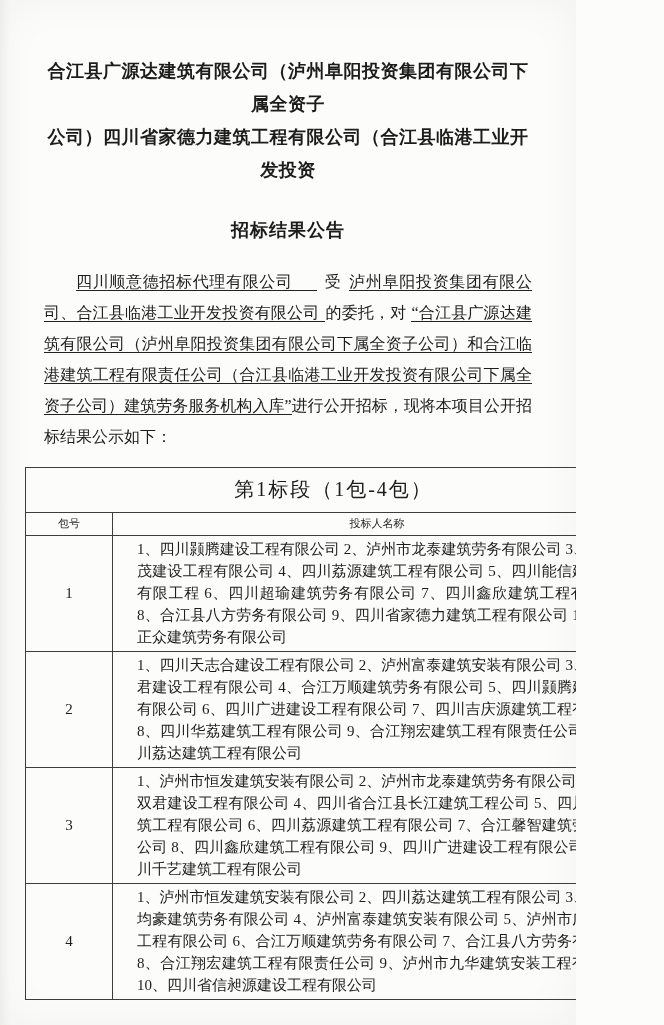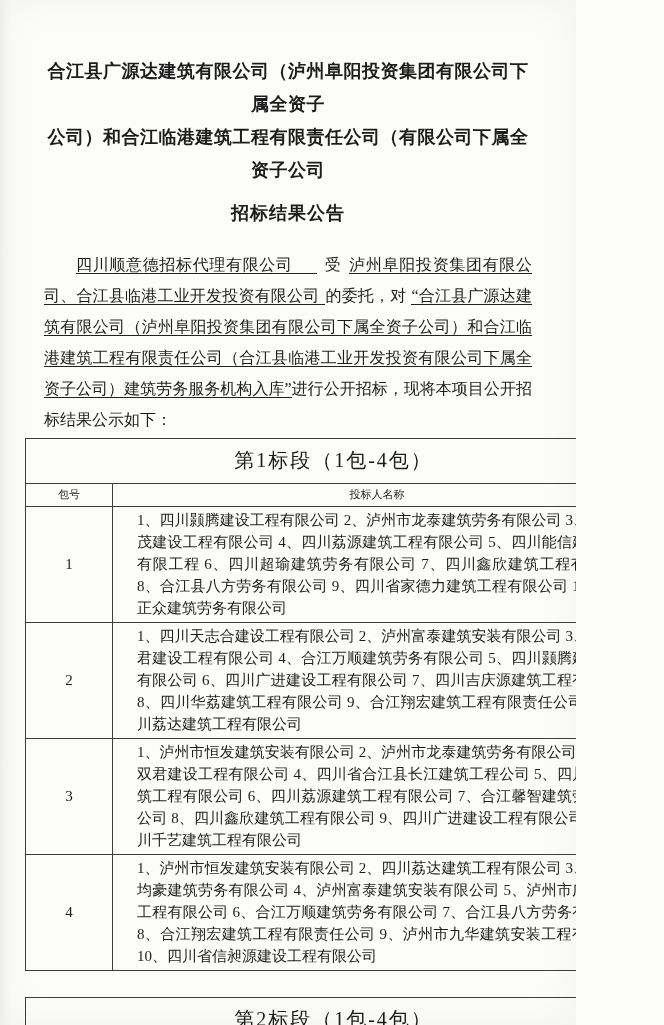--- a/index.html
+++ b/index.html
@@ -21,21 +21,21 @@
   }
   .title-block{
     margin:55px 40px 0 40px;
     text-align:center;
     font-weight:bold;
     font-size:18px;
     line-height:33px;
     letter-spacing:0.5px;
   }
   .subtitle{
-    margin-top:11px;
+    margin-top:28px;
     text-align:center;
     font-weight:bold;
     font-size:18px;
     line-height:30px;
     letter-spacing:1px;
   }
   .intro{
     margin:21px 44px 0 44px;
     font-size:16px;
     line-height:31px;
@@ -80,31 +80,31 @@
     vertical-align:middle;
     font-size:15px;
   }
   td.bidders{
     font-size:15px;
     line-height:22px;
     padding:2px 8px 3px 24px;
     text-align:justify;
     vertical-align:top;
   }
-  .t1{margin-top:3px;}
+  .t1{margin-top:15px;}
   .t2{margin-top:26px;}
 </style>
 </head>
 <body>
 
 <div class="page">
 
   <div class="title-block">
     <div>合江县广源达建筑有限公司（泸州阜阳投资集团有限公司下属全资子</div>
-    <div>公司）和合江临港建筑工程有限责任公司（有限公司下属全资子公司</div>
+    <div>公司）四川省家德力建筑工程有限公司（合江县临港工业开发投资</div>
   </div>
 
   <div class="subtitle">招标结果公告</div>
 
   <p class="intro"><span class="u u-agency">四川顺意德招标代理有限公司</span><span class="seg-entrust">受</span><span class="u u-clients">泸州阜阳投资集团有限公司、合江县临港工业开发投资有限公司</span><span>的委托，对</span><span class="u seg-project">“合江县广源达建筑有限公司（泸州阜阳投资集团有限公司下属全资子公司）和合江临港建筑工程有限责任公司（合江县临港工业开发投资有限公司下属全资子公司）建筑劳务服务机构入库”</span><span>进行公开招标，现将本项目公开招标结果公示如下：</span></p>
 
 
   <table class="bids t1">
     <colgroup>
         <col style="width:87px">

